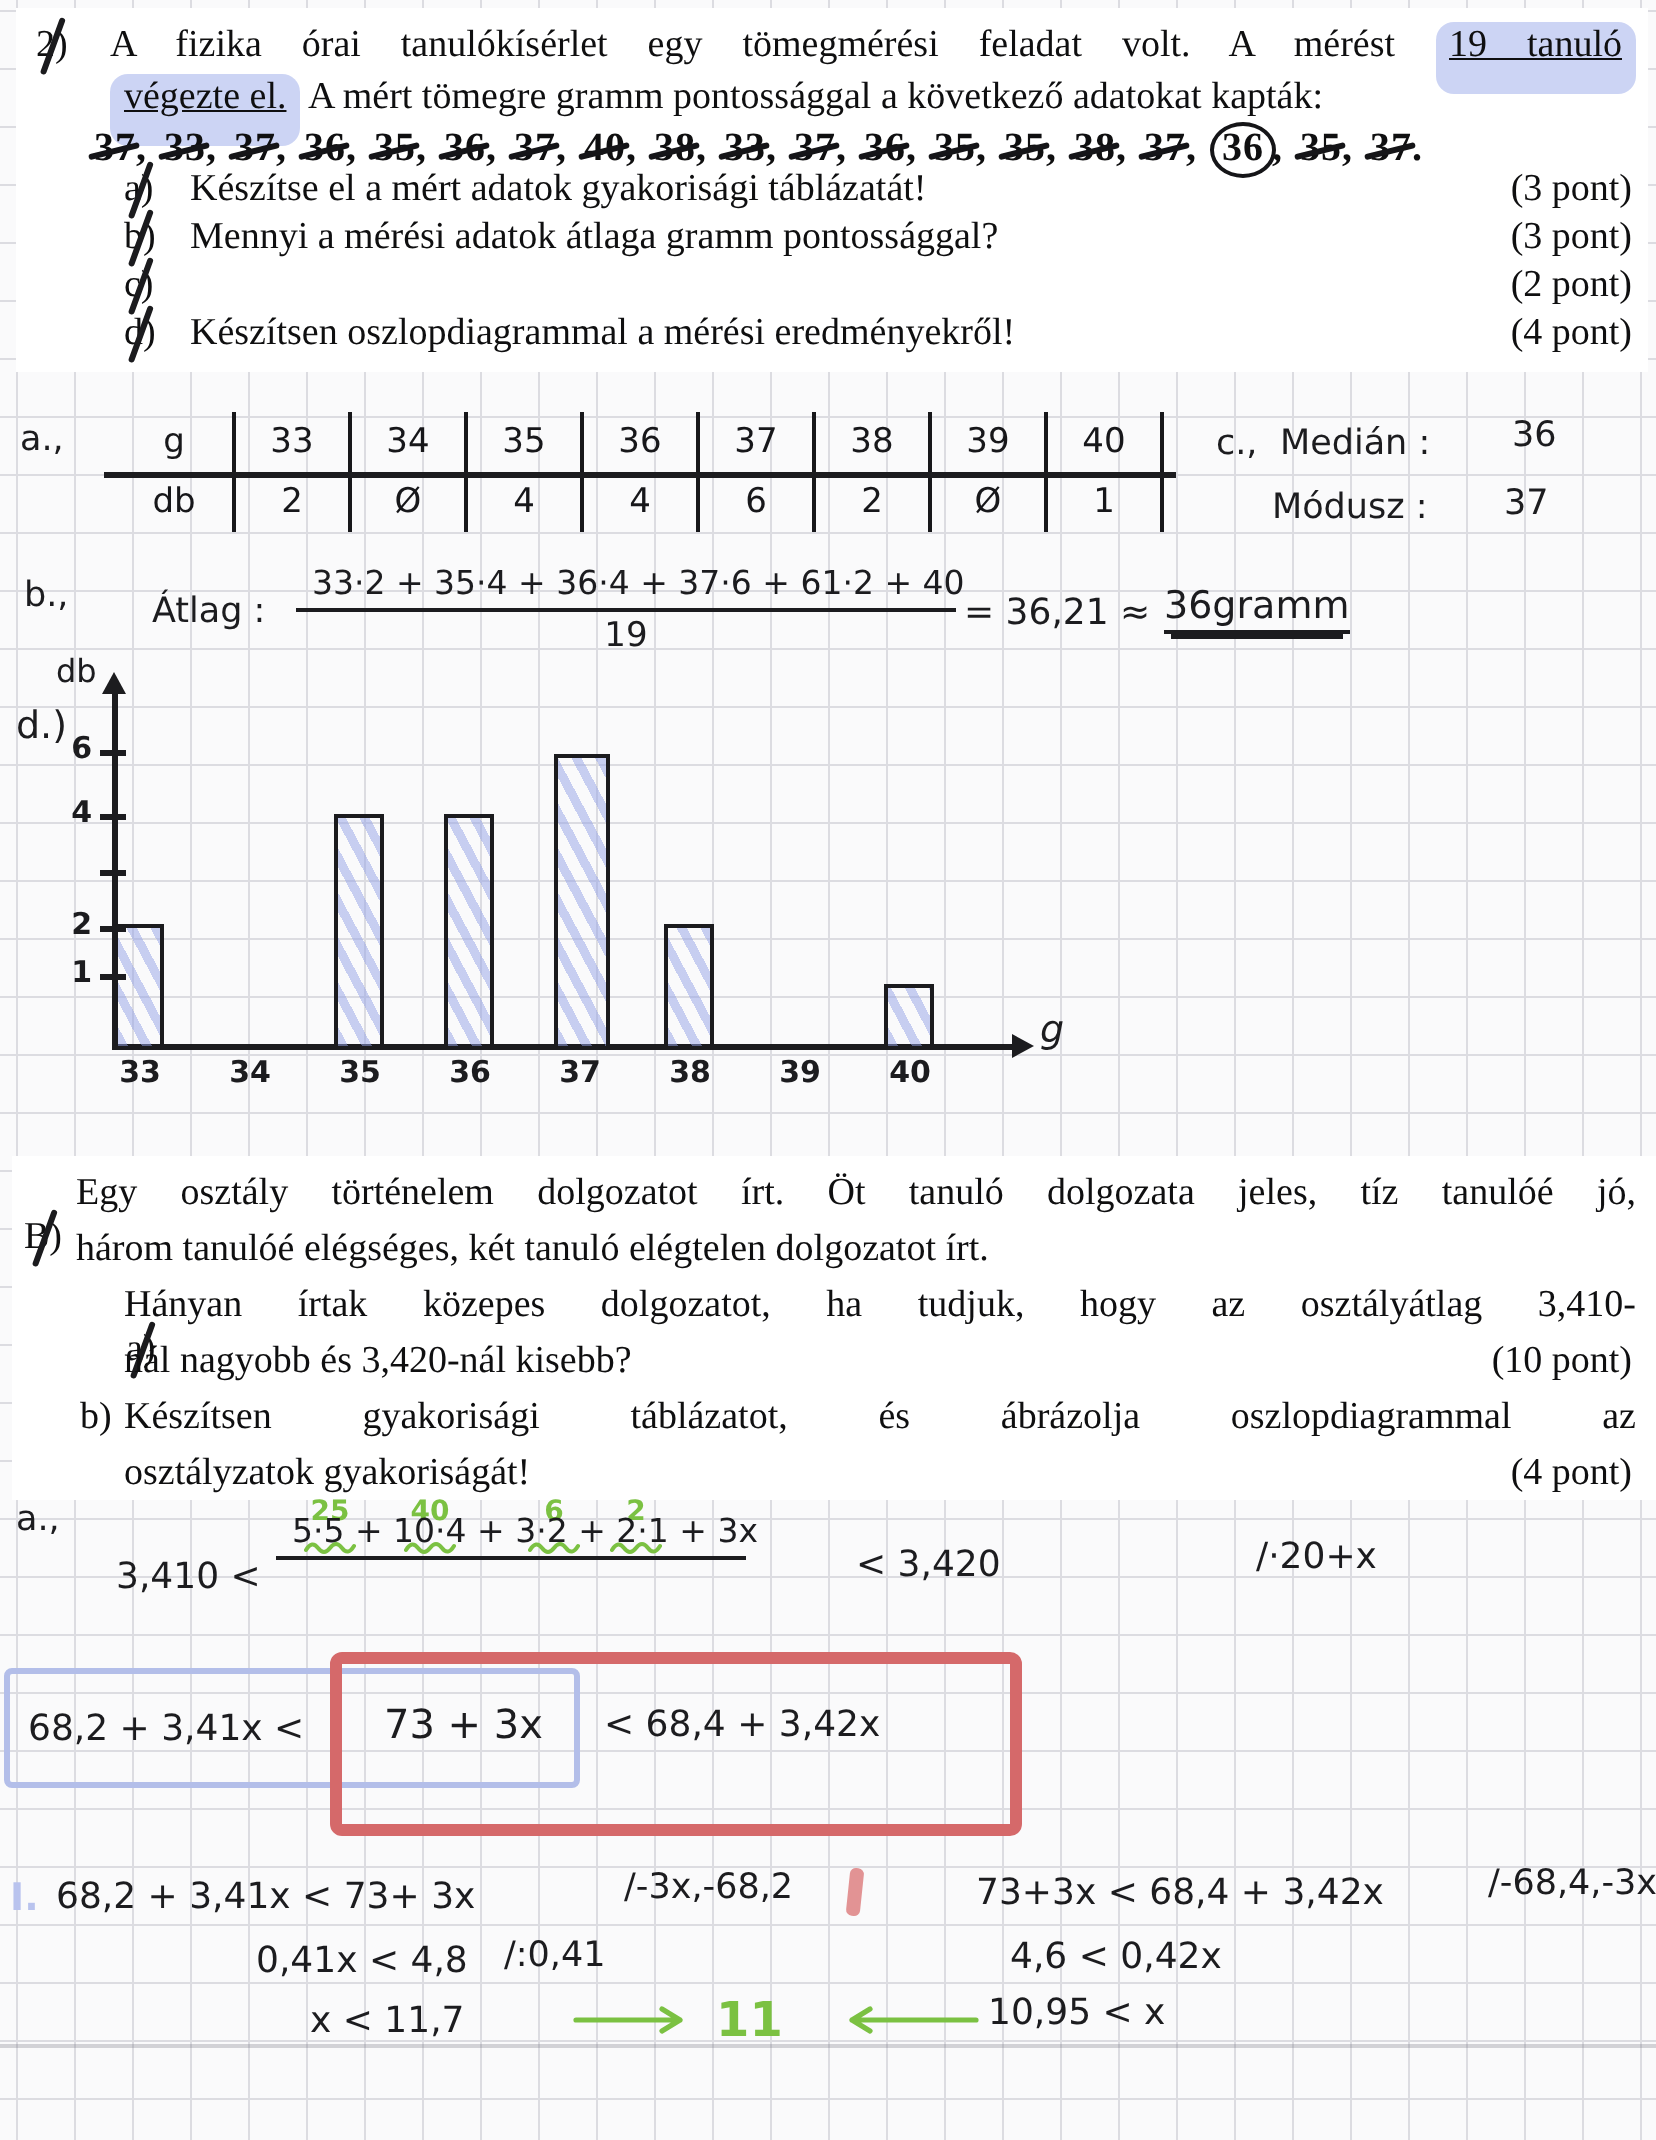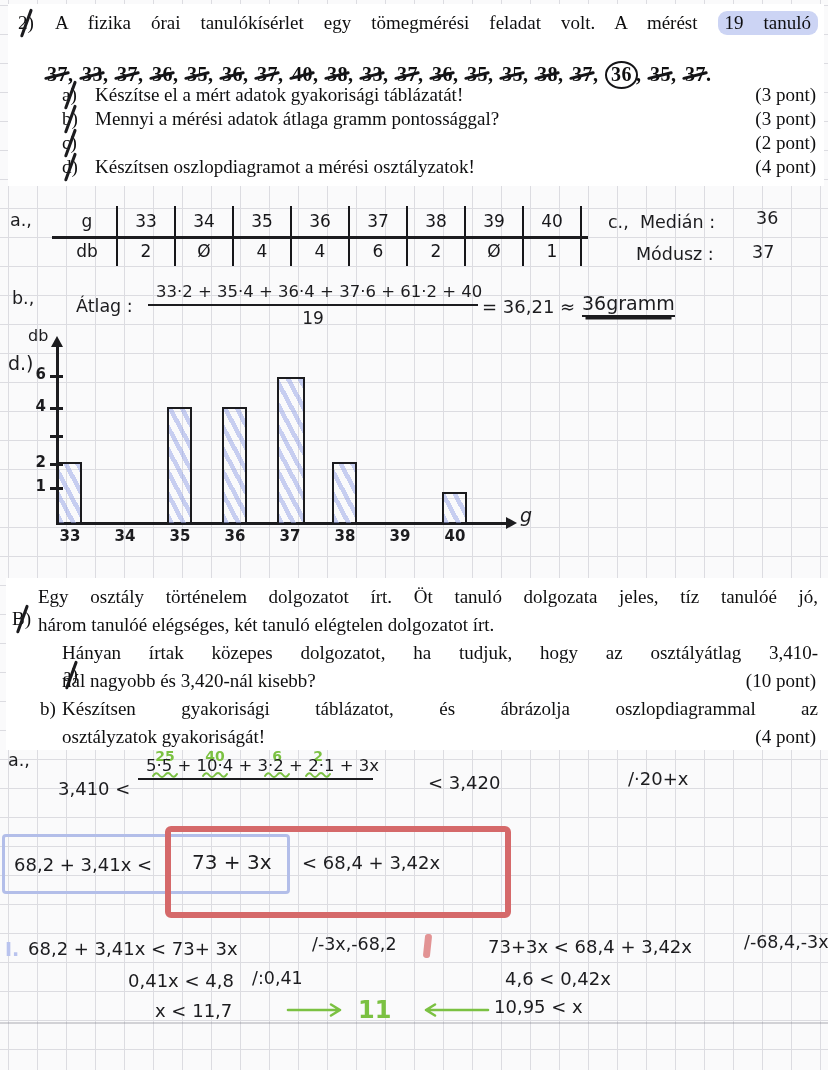--- a/index.html
+++ b/index.html
@@ -14,21 +14,21 @@
   }
   .white { position:absolute; background:#ffffff; }
   
   .p { position:absolute; font-family:"Liberation Serif", serif; color:#0f0f10;
        font-size:19px; white-space:nowrap; }
   .pj { position:absolute; font-family:"Liberation Serif", serif; color:#0f0f10;
         font-size:19px; text-align:justify; text-align-last:justify; white-space:normal; }
   
   .t { position:absolute; font-family:"DejaVu Sans", sans-serif; color:#1c1c1f;
        font-size:17.5px; white-space:nowrap; }
-  .hl { background:#ccd4f4; border-radius:9px; padding:1px 7px 2px 7px; }
+  .hl { background:#ccd4f4; border-radius:9px; padding:1px 7px 14px 7px;text-decoration:underline; }
   .slash { position:relative; display:inline-block; }
   .slash::after { content:""; position:absolute; left:45%; top:-18%; width:2.6px; height:135%;
        background:#1b1b1e; transform:rotate(20deg); border-radius:2px; }
   .num { position:relative; display:inline-block; font-weight:700; }
   .struck::after { content:""; position:absolute; left:-12%; top:46%; width:126%; height:3px;
        background:#151518; transform:rotate(-14deg); border-radius:2px; }
   .circled { border:2.5px solid #151518; border-radius:50%; padding:0px 4px 1px 4px; margin:0 -2px; }
   .sep { font-weight:700; margin-right:3px; }
   .frac { position:absolute; text-align:center; font-family:"DejaVu Sans", sans-serif; color:#1c1c1f; }
   .frac .ftop { border-bottom:2.6px solid #1c1c1f; padding:0 8px 3px 8px; font-size:16.5px; white-space:nowrap; }
@@ -59,28 +59,32 @@
 
   
   <div class="white" style="left:8px;top:4px;width:816px;height:182px;"></div>
 
   <span class="p slash" style="left:18px;top:12px;">2)</span>
 
   <div class="pj" style="left:55px;top:12px;width:763px;">
     <span>A fizika órai tanulókísérlet egy tömegmérési feladat volt. A mérést</span>
     <span class="hl">19 tanuló</span>
   </div>
+  <div class="p" style="left:55px;top:38px;">
+    <span class="hl">végezte el.</span>
+    <span>A mért tömegre gramm pontossággal a következő adatokat kapták:</span>
+  </div>
 
   <div class="p" id="data-values" style="left:47px;top:61px;font-size:20px;font-weight:700;letter-spacing:.5px;"><span class="num struck">37</span><span class="sep">, </span><span class="num struck">33</span><span class="sep">, </span><span class="num struck">37</span><span class="sep">, </span><span class="num struck">36</span><span class="sep">, </span><span class="num struck">35</span><span class="sep">, </span><span class="num struck">36</span><span class="sep">, </span><span class="num struck">37</span><span class="sep">, </span><span class="num struck">40</span><span class="sep">, </span><span class="num struck">38</span><span class="sep">, </span><span class="num struck">33</span><span class="sep">, </span><span class="num struck">37</span><span class="sep">, </span><span class="num struck">36</span><span class="sep">, </span><span class="num struck">35</span><span class="sep">, </span><span class="num struck">35</span><span class="sep">, </span><span class="num struck">38</span><span class="sep">, </span><span class="num struck">37</span><span class="sep">, </span><span class="num circled">36</span><span class="sep">, </span><span class="num struck">35</span><span class="sep">, </span><span class="num struck">37</span><span class="sep">.</span></div>
 
   <div id="probA-items" style="position:absolute;left:0;top:84px;right:0;">
       <div style="position: absolute; left: 0px; right: 0px; top: 0px; height: 24px;"><span class="p slash" style="left: 62px; top: 0px;">a)</span><span class="p" style="left: 95px; top: 0px;">Készítse el a mért adatok gyakorisági táblázatát!</span><span class="p" style="left: auto; right: 12px; top: 0px;">(3 pont)</span></div>
       <div style="position: absolute; left: 0px; right: 0px; top: 24px; height: 24px;"><span class="p slash" style="left: 62px; top: 0px;">b)</span><span class="p" style="left: 95px; top: 0px;">Mennyi a mérési adatok átlaga gramm pontossággal?</span><span class="p" style="left: auto; right: 12px; top: 0px;">(3 pont)</span></div>
       <div style="position: absolute; left: 0px; right: 0px; top: 48px; height: 24px;"><span class="p slash" style="left: 62px; top: 0px;">c)</span><span class="p" style="left: auto; right: 12px; top: 0px;">(2 pont)</span></div>
-      <div style="position: absolute; left: 0px; right: 0px; top: 72px; height: 24px;"><span class="p slash" style="left: 62px; top: 0px;">d)</span><span class="p" style="left: 95px; top: 0px;">Készítsen oszlopdiagramot a mérési osztályzatok!</span><span class="p" style="left: auto; right: 12px; top: 0px;">(4 pont)</span></div>
+      <div style="position: absolute; left: 0px; right: 0px; top: 72px; height: 24px;"><span class="p slash" style="left: 62px; top: 0px;">d)</span><span class="p" style="left: 95px; top: 0px;">Készítsen oszlopdiagrammal a mérési eredményekről!</span><span class="p" style="left: auto; right: 12px; top: 0px;">(4 pont)</span></div>
     </div>
 
   
   <span class="t" style="left:10px;top:210px;">a.,</span>
   <div id="freq-table">
       <span class="cell">g</span>
       <span class="cell">33</span>
       <span class="cell">34</span>
       <span class="cell">35</span>
       <span class="cell">36</span>

